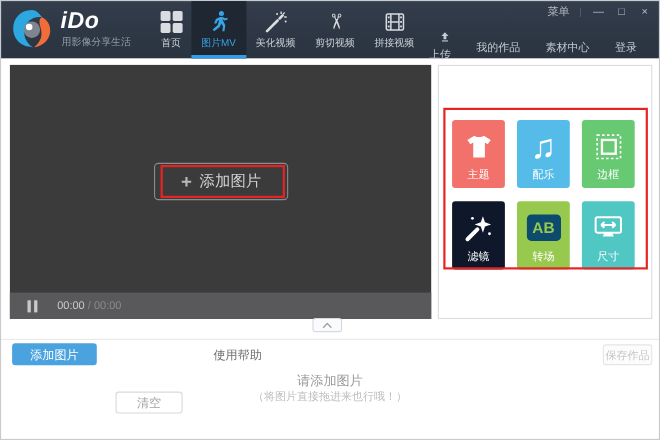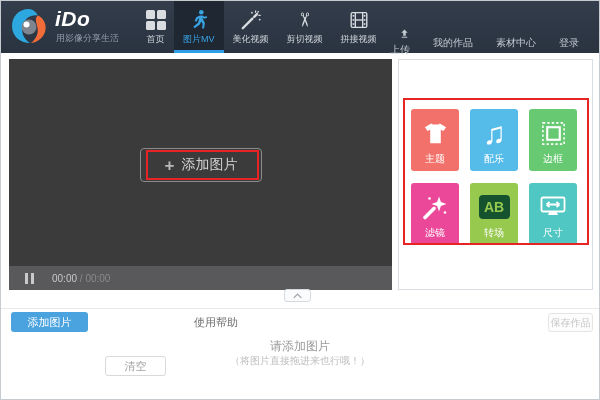--- a/index.html
+++ b/index.html
@@ -56,21 +56,21 @@
   .redbox-tools { position:absolute; left:4px; top:38px; width:186px; height:147px;
                   border:2px solid #e62424; pointer-events:none; }
   .tiles { position:absolute; left:12px; top:49px; display:grid;
            grid-template-columns:48px 48px 48px; grid-template-rows:62px 62px; gap:12px 11px; }
   .tile { position:relative; border-radius:3px; cursor:pointer; }
   .tile .icn { position:absolute; left:0; right:0; top:7px; height:34px;
                display:flex; align-items:center; justify-content:center; }
   .tile .tl { position:absolute; left:0; right:0; bottom:5px; text-align:center;
               color:#fff; font-size:10px; }
   .music-glyph { color:#fff; font-size:31px; line-height:1; }
-  .ab-box { width:31px; height:24px; background:#14532d; border-radius:4px; display:flex;
+  .ab-box { width:31px; height:24px; background:#0c4a6e; border-radius:4px; display:flex;
             align-items:center; justify-content:center; font-weight:bold; font-size:14px; }
 
   
   .collapse-tab { position:absolute; left:283px; top:288px; width:27px; height:13px;
                   background:#fafbfc; border:1px solid #d6dade; border-radius:3px;
                   display:flex; align-items:center; justify-content:center; cursor:pointer; }
   .fdivider { position:absolute; left:0; top:307px; width:100%; height:1px; background:#e9e9e9; }
   .btn-add { position:absolute; left:10px; top:311px; width:77px; height:20px; background:#4aa3df;
              color:#fff; font-size:11px; border:none; border-radius:3px; cursor:pointer; }
   .btn-clear { position:absolute; left:104px; top:311px; width:61px; height:20px; background:#fff;
@@ -152,20 +152,27 @@
               <rect x="17.2" y="6.5" width="1.8" height="1.8"></rect>
                 <rect x="17.2" y="11" width="1.8" height="1.8"></rect>
                 <rect x="17.2" y="15.5" width="1.8" height="1.8"></rect>
             </g>
           </svg>
         </span>
         <span class="tlabel">拼接视频</span>
       </div>
     </div>
 
+    <div class="menu-row">
+      <span class="wc" style="width:auto">菜单</span>
+      <span class="sep">|</span>
+      <span class="wc">—</span>
+      <span class="wc">□</span>
+      <span class="wc">×</span>
+    </div>
 
     <div class="hactions">
       <span class="hitem">
         <svg width="11" height="11" viewBox="0 0 24 24">
           <path d="M12 3 L19 10.5 H14.8 V17 H9.2 V10.5 H5 Z" fill="#c3cad2"></path>
           <rect x="6" y="19" width="12" height="2.2" fill="#c3cad2"></rect>
         </svg>
         <span>上传</span>
       </span>
       <span class="hitem">
@@ -221,21 +228,21 @@
       <div class="tile" style="background-color: rgb(104, 201, 115);">
         <span class="icn">
           <svg width="27" height="27" viewBox="0 0 28 28" fill="none" stroke="#fff">
             <rect x="3" y="3" width="22" height="22" stroke-width="1.6" stroke-dasharray="2.4 2.2"></rect>
             <rect x="7.5" y="7.5" width="13" height="13" stroke-width="2.2"></rect>
           </svg>
         </span>
         <span class="tl">边框</span>
       </div>
 
-      <div class="tile" style="background-color: #ec4899;">
+      <div class="tile" style="background-color: #0f172a;">
         <span class="icn">
           <svg width="28" height="28" viewBox="0 0 28 28">
             <path d="M4 24.5 L13 15.5" stroke="#fff" stroke-width="3.6" stroke-linecap="round"></path>
             <path d="M18 3.5 L19.9 9.1 L25.5 11 L19.9 12.9 L18 18.5 L16.1 12.9 L10.5 11 L16.1 9.1 Z" fill="#fff"></path>
             <circle cx="8.5" cy="5.5" r="1.3" fill="#fff"></circle>
             <circle cx="24" cy="19.5" r="1.3" fill="#fff"></circle>
           </svg>
         </span>
         <span class="tl">滤镜</span>
       </div>

